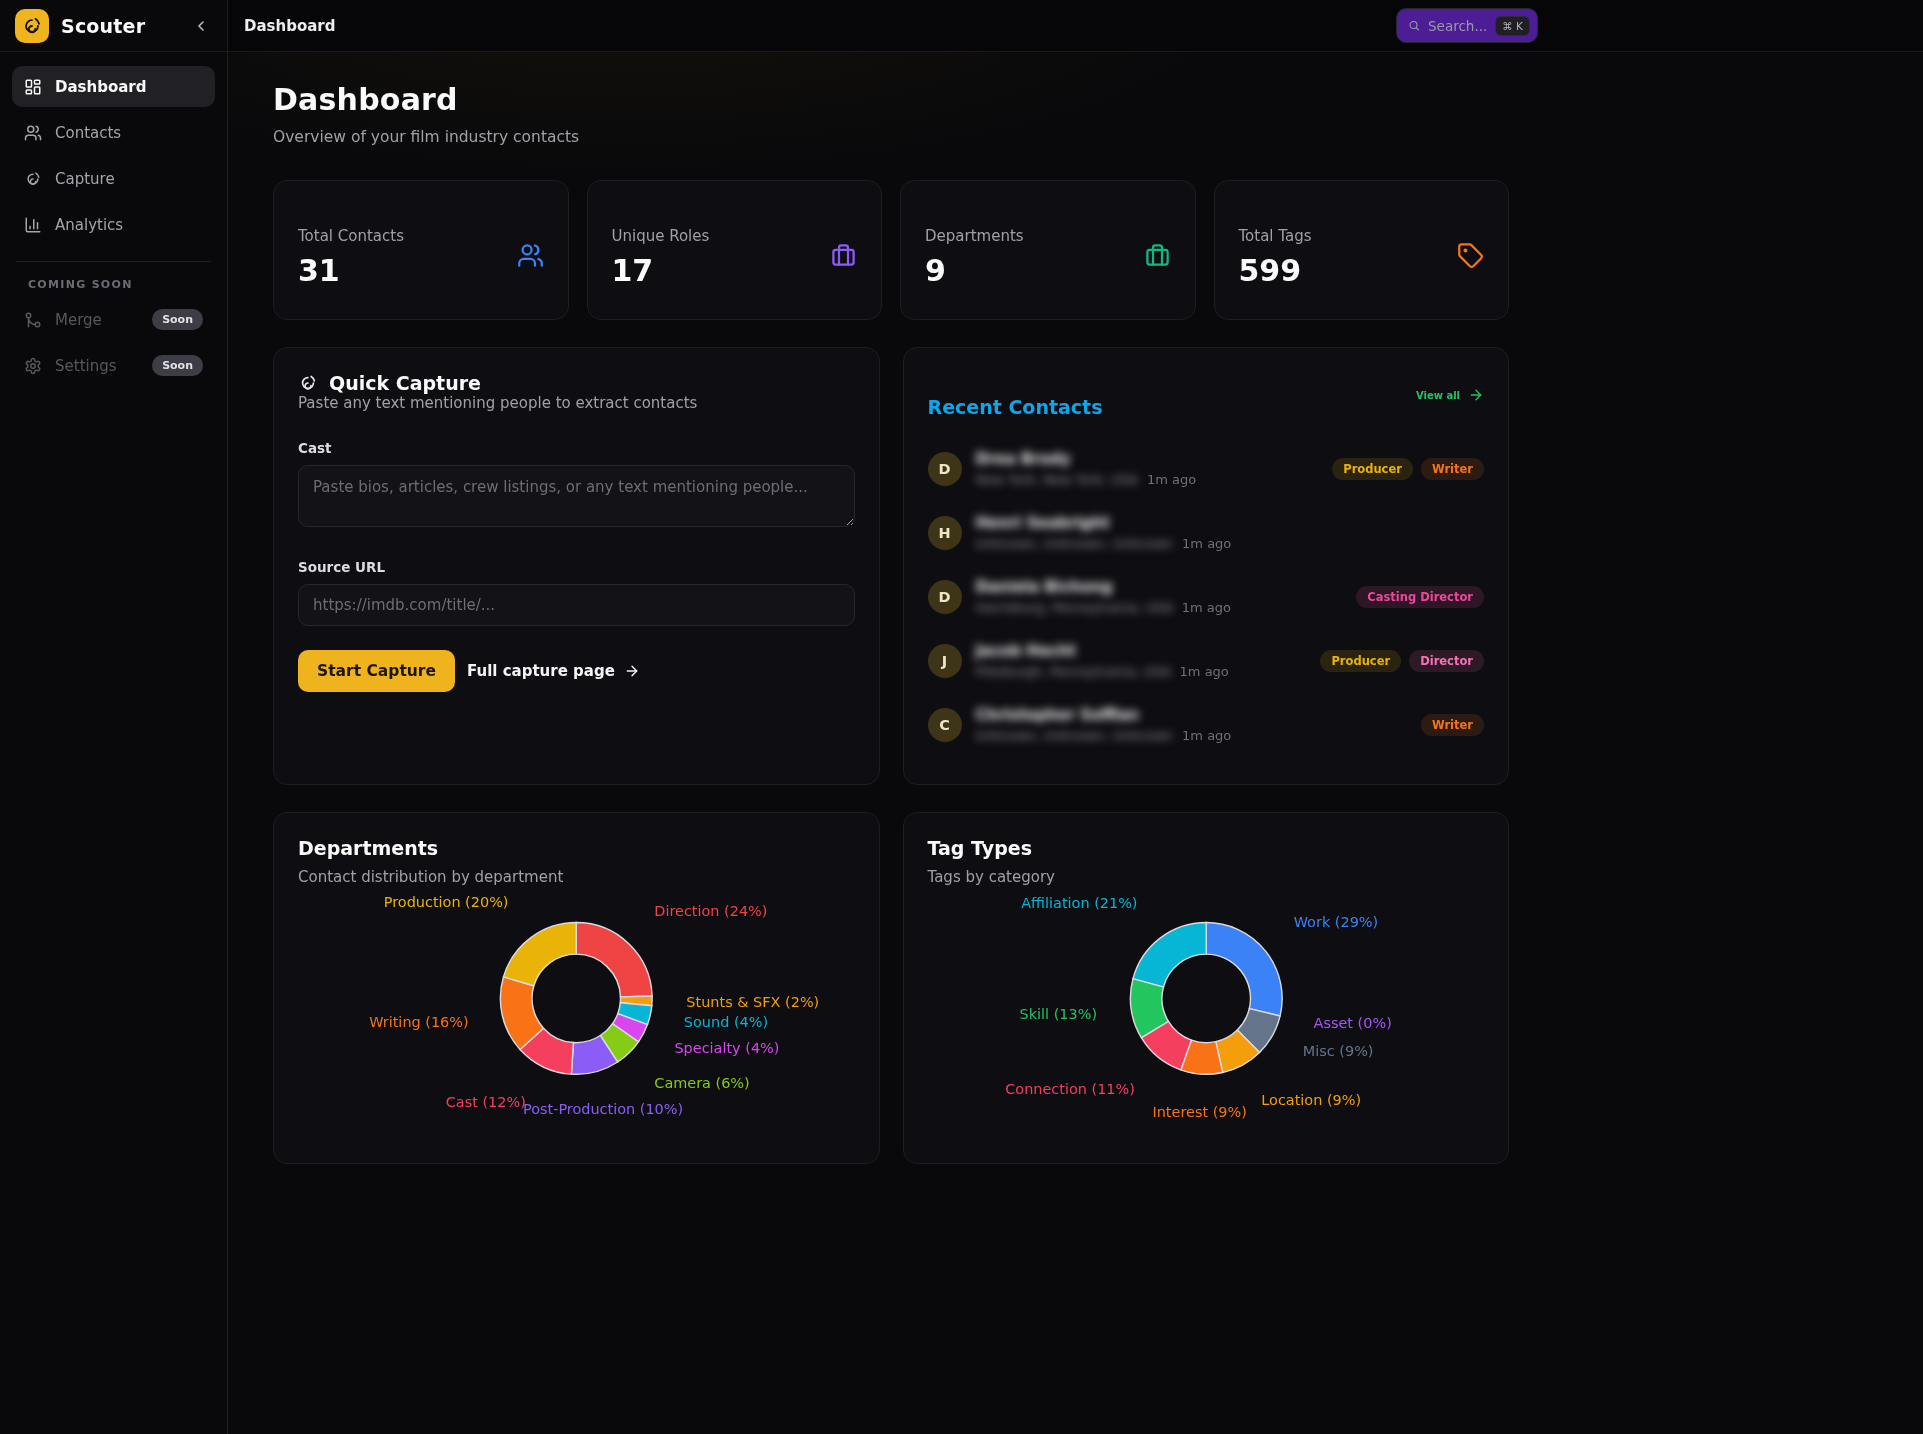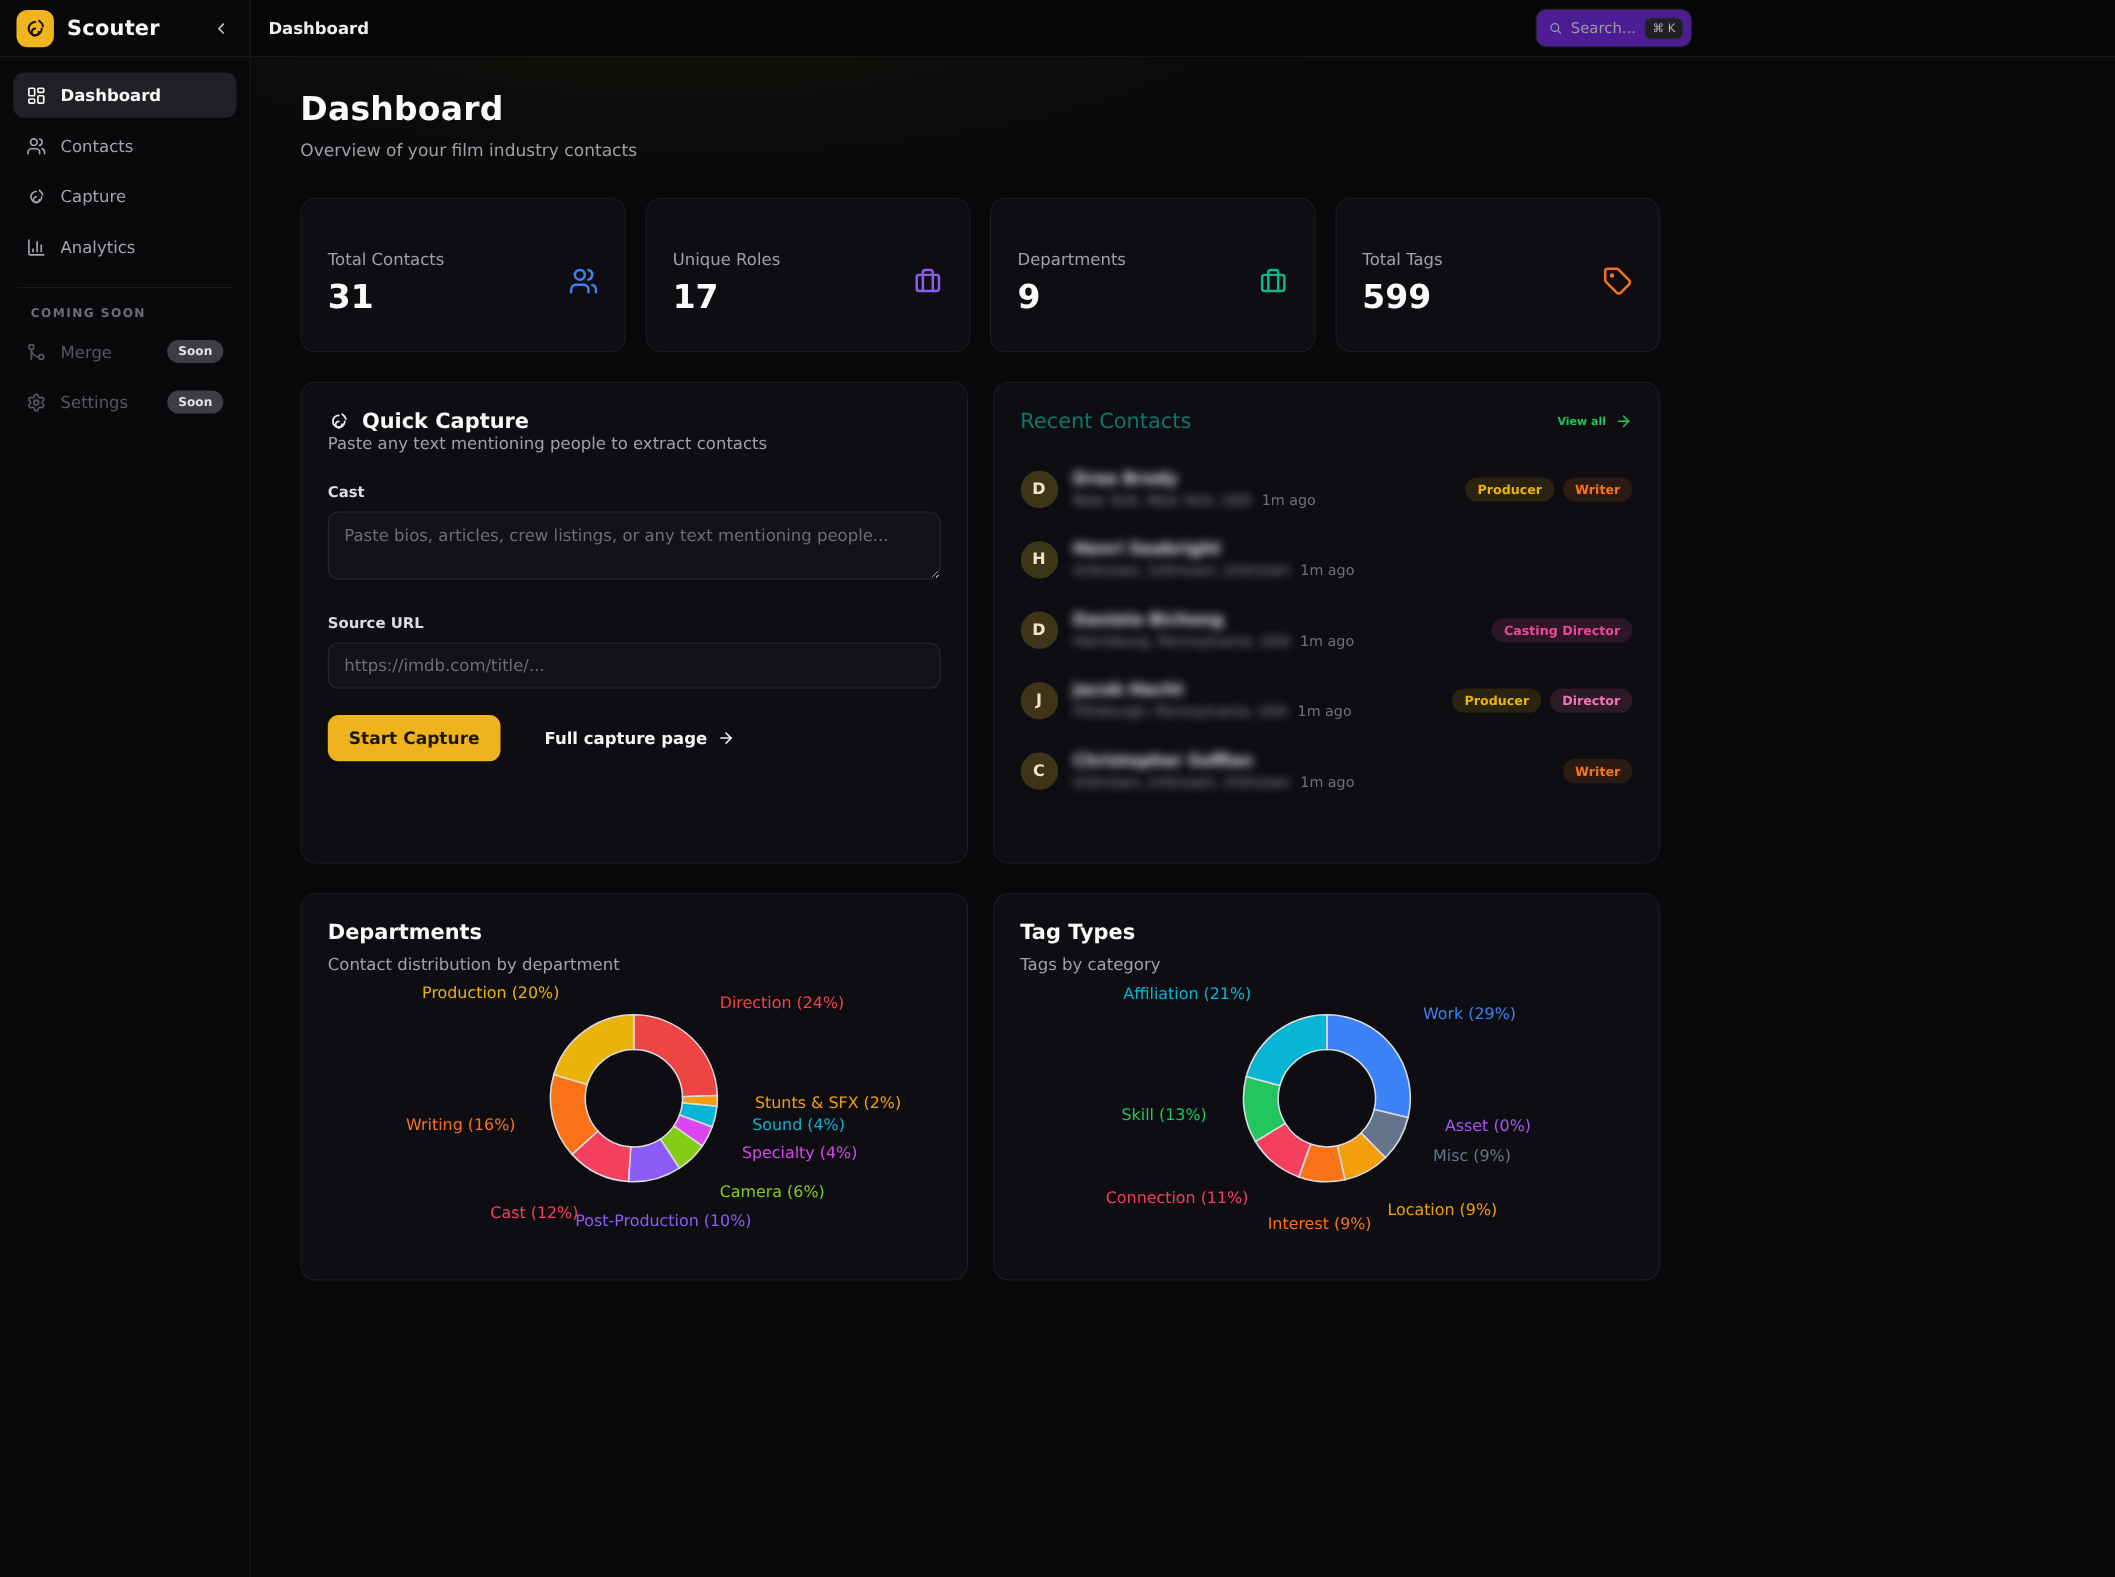--- a/index.html
+++ b/index.html
@@ -47,26 +47,26 @@
   .rc-card { min-height:438px; }
   .chart-card { min-height:352px; }
 
   .qc-head { display:flex; align-items:center; gap:11px; font-size:19px; font-weight:700; color:#fafafa; }
   .qc-head svg { color:#e6e6ea; }
   .qc-sub { margin-top:0; font-size:15px; color:#a0a0a9; }
   .field-label { margin-top:28px; font-size:13.5px; font-weight:600; color:#dcdce1; }
   .qc-textarea { margin-top:9px; width:100%; height:62px; background:#121217; border:1px solid #26262c; border-radius:10px; padding:12px 14px; font-family:inherit; font-size:15px; color:#e5e5e5; resize:both; }
   .qc-textarea::placeholder, .qc-input::placeholder { color:#6d6d77; }
   .qc-input { margin-top:9px; width:100%; height:42px; background:#121217; border:1px solid #26262c; border-radius:10px; padding:0 14px; font-family:inherit; font-size:15px; color:#e4e4e7; }
-  .btn-row { margin-top:24px; display:flex; align-items:center; gap:40px; }
+  .btn-row { margin-top:24px; display:flex; align-items:center; gap:12px; }
   .start-btn { background:#efb31e; color:#1d1602; border:none; border-radius:10px; font-family:inherit; font-size:15.5px; font-weight:700; padding:12px 19px; cursor:pointer; }
   .full-link { display:flex; align-items:center; gap:9px; color:#f4f4f5; font-size:15px; font-weight:600; cursor:pointer; }
 
   .rc-head { display:flex; align-items:center; justify-content:space-between; }
-  .rc-title { font-size:19px; font-weight:400; color:#0f766e; }
+  .rc-title { font-size:19px; font-weight:700; color:#0ea5e9;margin-top:24px; }
   .view-all { display:flex; align-items:center; gap:8px; color:#22c55e; font-size:10px; font-weight:600; cursor:pointer; }
   .rc-list { margin-top:32px; display:flex; flex-direction:column; gap:27px; }
   .contact-row { display:flex; align-items:center; gap:14px; cursor:pointer; }
   .avatar { width:34px; height:34px; min-width:34px; border-radius:50%; background:#3e3417; color:#efe6c4; font-size:14.5px; font-weight:600; display:flex; align-items:center; justify-content:center; }
   .c-name { font-size:15px; font-weight:700; color:#ededf0; filter:blur(4.5px); width:max-content; }
   .c-sub { margin-top:4px; font-size:13px; display:flex; gap:9px; align-items:flex-start; }
   .c-loc { color:#94949d; filter:blur(4px); }
   .c-time { color:#6f6f79; }
   .c-badges { margin-left:auto; display:flex; gap:8px; }
   .badge { font-size:11.5px; font-weight:600; padding:4px 11px; border-radius:999px; white-space:nowrap; }

